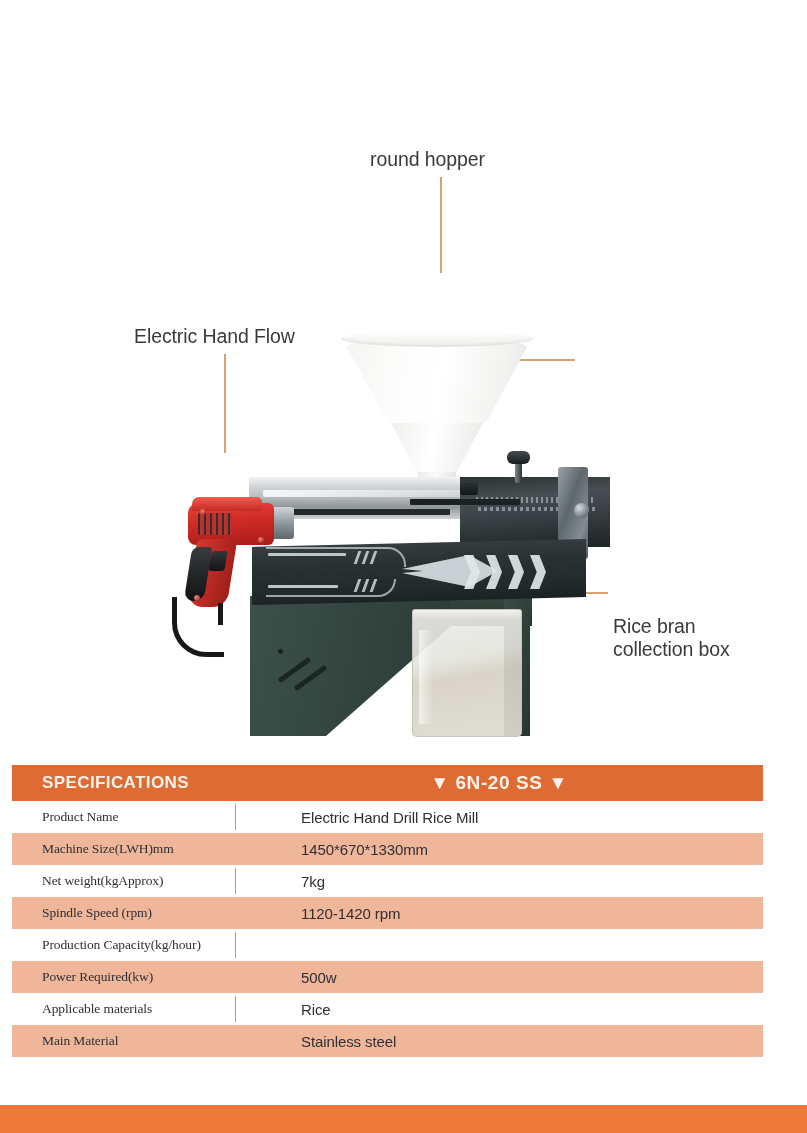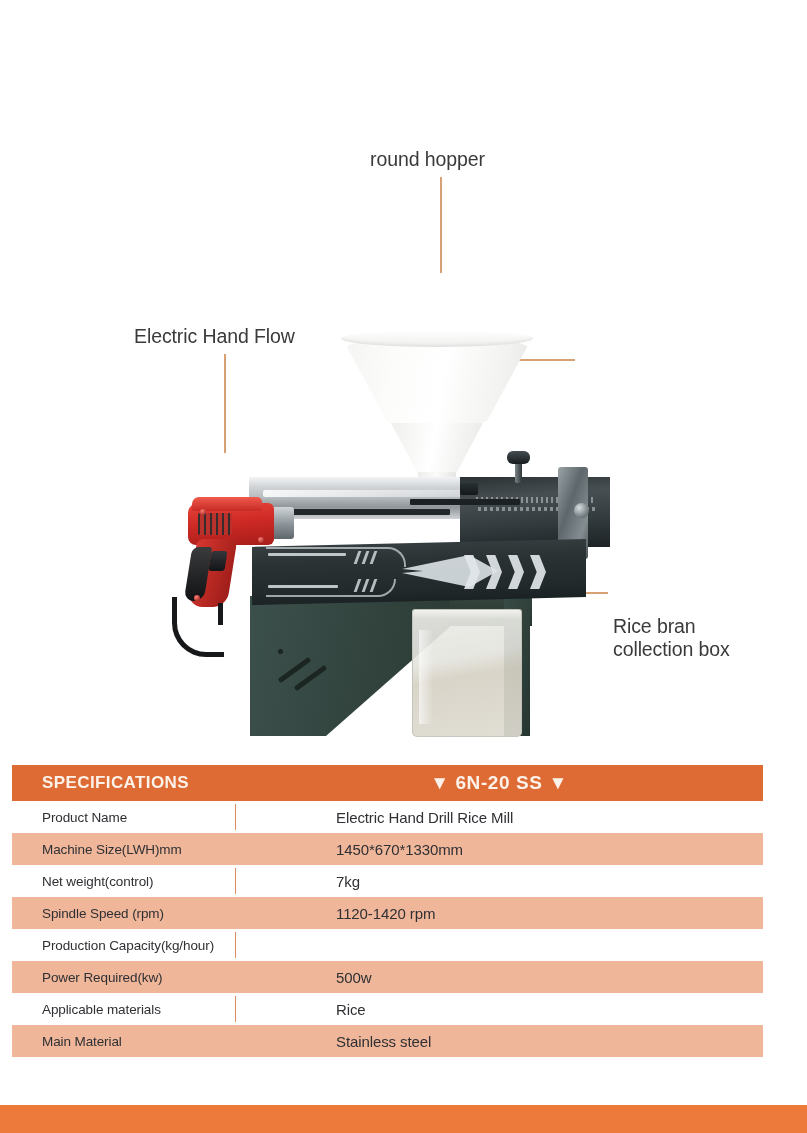--- a/index.html
+++ b/index.html
@@ -329,24 +329,24 @@
     color: #FDF2EA; font-size: 19px; font-weight: bold; letter-spacing: .6px;
   }
   .spec-row {
     display: flex; align-items: center;
     height: 32px; position: relative;
   }
   .spec-row.alt { background: #EFB69A; }
   .spec-row.plain { background: #ffffff; }
   .spec-row .key {
     width: 223px; padding-left: 30px;
-    color: #2F3033; font-size: 13.5px; letter-spacing: -0.1px;
+    color: #2F3033; font-size: 13.5px; letter-spacing: -0.1px; font-family: Liberation Serif, serif;
   }
   .spec-row .val {
-    flex: 1; padding-left: 101px;
+    flex: 1; padding-left: 66px;
     color: #2F3033; font-size: 15px; letter-spacing: -0.1px;
   }
   .spec-row.plain .divider {
     position: absolute; left: 223px; top: 3px; bottom: 3px;
     width: 1.2px; background: #DD8C5E;
   }
 
   
   .footer-bar {
     position: absolute; left: 0; top: 1105px;
@@ -459,21 +459,21 @@
       <div class="val">Electric Hand Drill Rice Mill</div>
     </div>
 
     <div class="spec-row alt">
       <div class="key">Machine Size(LWH)mm</div>
       <div class="val">1450*670*1330mm</div>
     </div>
 
     <div class="spec-row plain">
       <div class="divider"></div>
-      <div class="key">Net weight(control)</div>
+      <div class="key">Net weight(kgApprox)</div>
       <div class="val">7kg</div>
     </div>
 
     <div class="spec-row alt">
       <div class="key">Spindle Speed (rpm)</div>
       <div class="val">1120-1420 rpm</div>
     </div>
 
     <div class="spec-row plain">
       <div class="divider"></div>

